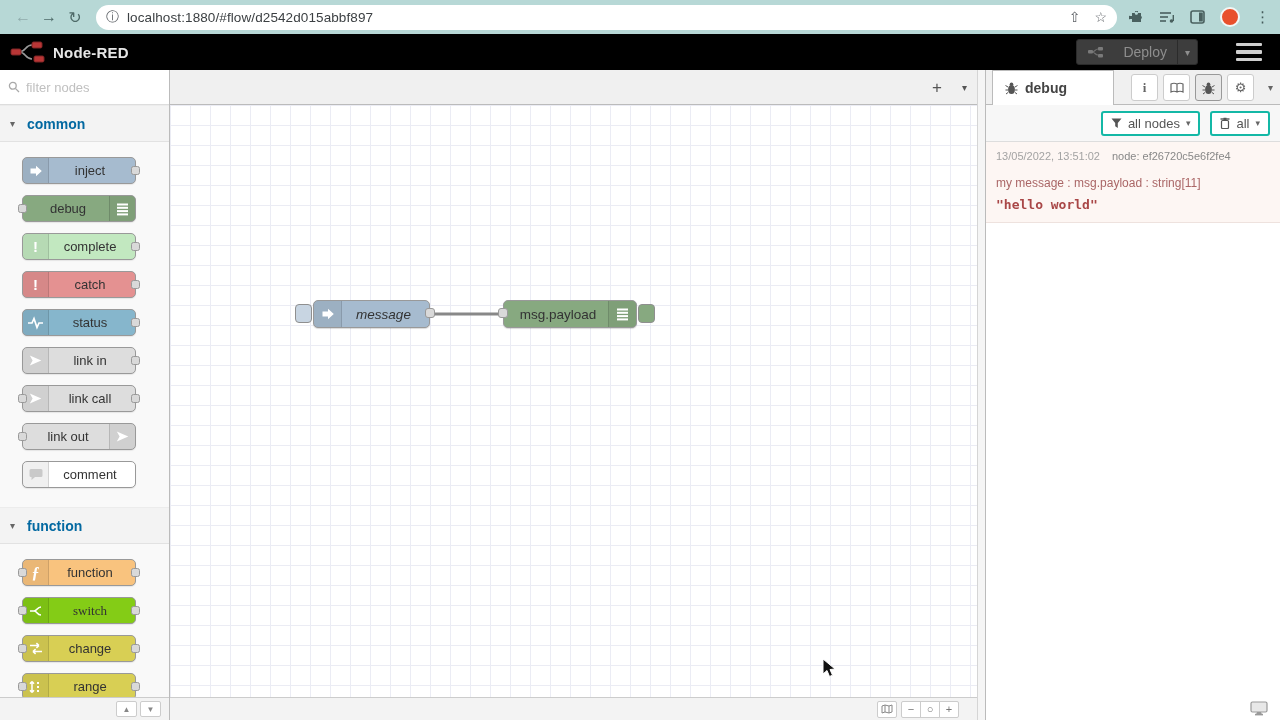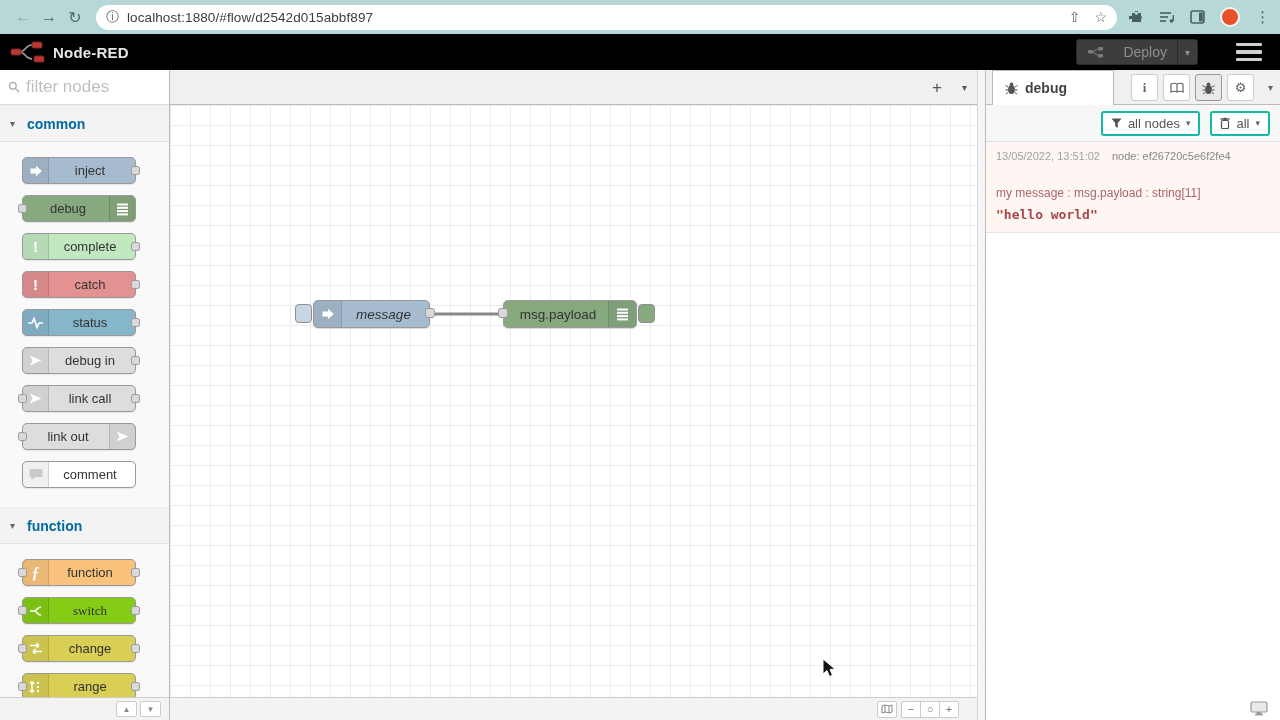--- a/index.html
+++ b/index.html
@@ -31,21 +31,21 @@
   .deploy-caret { border-left:1px solid #2b2b2b; padding:0 7px; font-size:10px; align-self:stretch; display:flex; align-items:center; }
   .hamburger { width:26px; display:flex; flex-direction:column; gap:4px; margin-right:8px; cursor:pointer; }
   .hamburger span { height:3.5px; background:#cfcfcf; border-radius:1px; }
 
   
   .main { display:flex; height:650px; }
 
   
   .palette { width:170px; background:#f9f9f9; border-right:1px solid #bbb; position:relative; overflow:hidden; }
   .palette-search { height:35px; background:#fff; border-bottom:1px solid #ddd; display:flex; align-items:center; padding:0 8px; gap:6px; }
-  .palette-search input { border:none; outline:none; width:120px; font-size:17px; color:#555; background:transparent; }
+  .palette-search input { border:none; outline:none; width:120px; font-size:13px; color:#555; background:transparent; }
   .palette-search input::placeholder { color:#c0c0c0; }
   .cat-header { height:37px; background:#f3f3f3; border-bottom:1px solid #e2e2e2; border-top:1px solid #ececec;
                 display:flex; align-items:center; gap:12px; padding:0 10px; }
   .cat-chevron { color:#666; font-size:10px; }
   .cat-label { font-weight:bold; font-size:14px; color:#0369a1; }
   .cat-body { padding:15px 0 8px 0; }
   .pnode { position:relative; width:114px; height:27px; margin:0 0 11px 22px; border:1px solid #999;
            border-radius:5px; display:flex; align-items:center; box-shadow:0 1px 1px rgba(0,0,0,.08); cursor:grab; }
   .pnode .nicon { position:absolute; top:0; bottom:0; width:26px; background:rgba(0,0,0,.06);
                   display:flex; align-items:center; justify-content:center; color:#fff; font-weight:bold; }
@@ -102,21 +102,21 @@
   .sb-caret { position:absolute; right:7px; top:12px; color:#666; font-size:10px; }
   .sb-filterbar { height:37px; background:#f7f7f7; border-bottom:1px solid #ddd; display:flex; align-items:center;
                   justify-content:flex-end; gap:10px; padding:0 10px; flex:none; }
   .filter-btn { height:25px; background:#fff; border:2px solid #14b8a6; border-radius:3px; display:flex; align-items:center;
                 gap:6px; padding:0 8px; font-size:13px; color:#555; cursor:pointer; }
   .filter-btn .caret { font-size:9px; color:#666; }
   .messages { flex:1; overflow:hidden; }
   .dbg-msg { background:#fdf6f3; border-bottom:1px solid #eee2de; padding:8px 10px 10px; }
   .dbg-meta { font-size:11px; color:#a3a3a3; }
   .dbg-meta .nodeid { color:#888; margin-left:12px; }
-  .dbg-topic { font-size:12px; color:#a66; margin-top:24px; }
+  .dbg-topic { font-size:12px; color:#a66; margin-top:14px; }
   .dbg-value { font-family:"DejaVu Sans Mono", monospace; font-size:13px; font-weight:bold; color:#a94747; margin-top:7px; }
   .console-toggle { position:absolute; right:12px; bottom:4px; color:#999; }
 
   .cursor { position:absolute; z-index:50; }
   svg { display:block; }
 </style>
 </head>
 <body>
 
 <div id="app">
@@ -255,21 +255,21 @@
               </div>
               <div class="nlabel pad-l">status</div>
               <div class="port pr"></div>
             </div>
             <div class="pnode" style="background: rgb(221, 221, 221);">
               <div class="nicon left">
                 <svg width="13" height="13" viewBox="0 0 13 13">
                   <path d="M0.8 1.5 L12.3 6.5 L0.8 11.5 L3.6 6.5 Z" fill="#fff"></path>
                 </svg>
               </div>
-              <div class="nlabel pad-l">debug in</div>
+              <div class="nlabel pad-l">link in</div>
               <div class="port pr"></div>
             </div>
             <div class="pnode" style="background: rgb(221, 221, 221);">
               <div class="nicon left">
                 <svg width="13" height="13" viewBox="0 0 13 13">
                   <path d="M0.8 1.5 L12.3 6.5 L0.8 11.5 L3.6 6.5 Z" fill="#fff"></path>
                 </svg>
               </div>
               <div class="nlabel pad-l">link call</div>
               <div class="port pl"></div>

